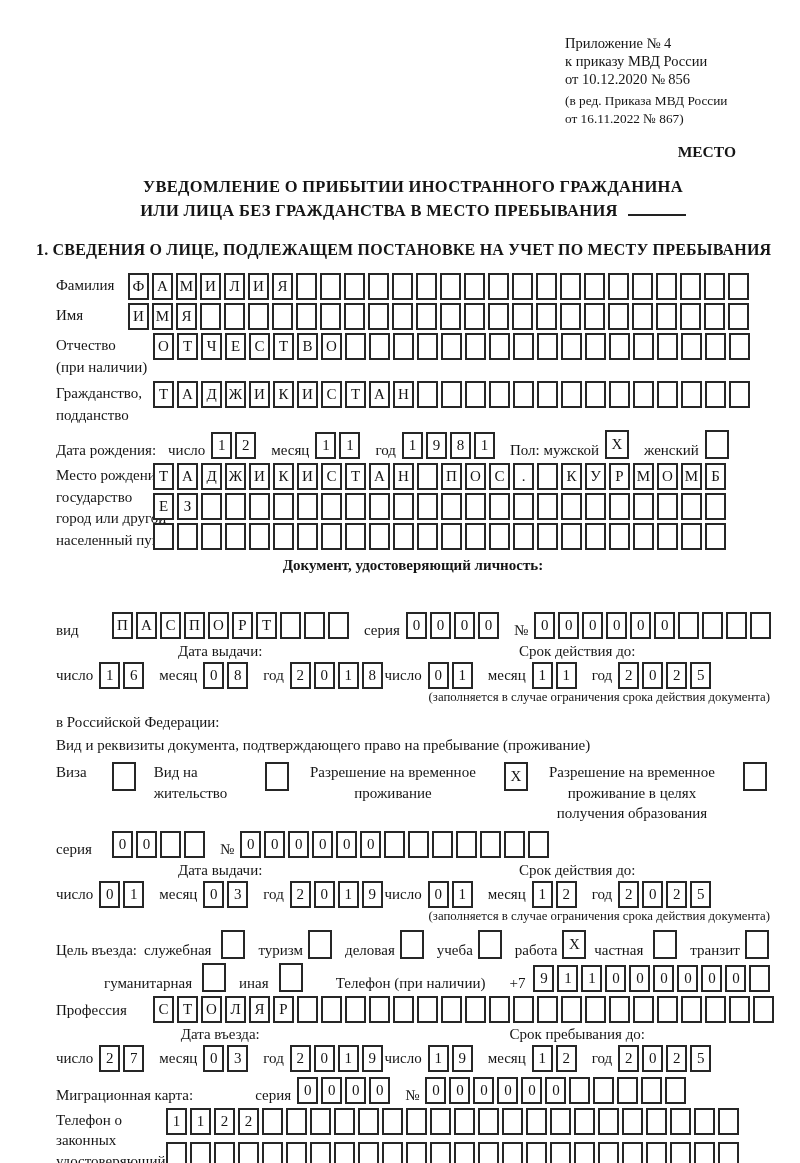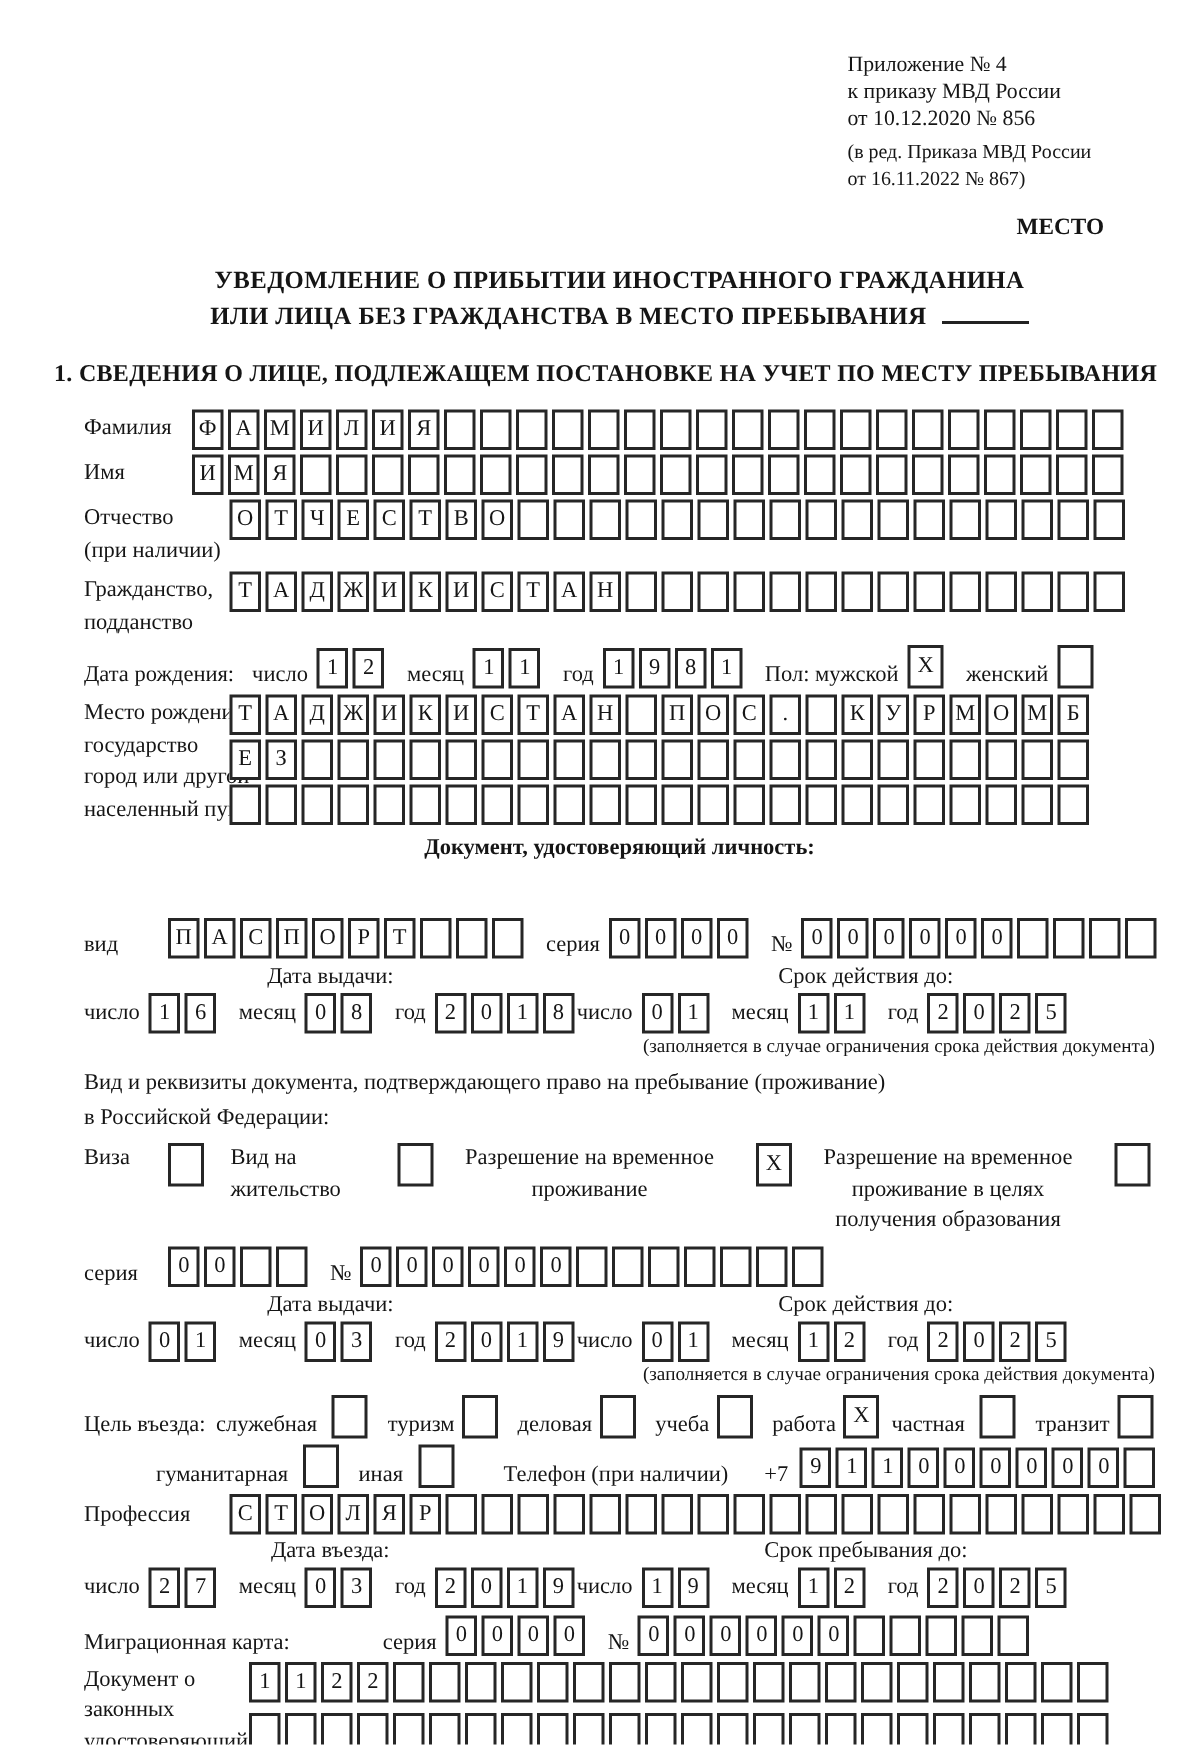--- a/index.html
+++ b/index.html
@@ -395,22 +395,22 @@
       <span class="cells">
           <span class="cell">2</span>
           <span class="cell">0</span>
           <span class="cell">2</span>
           <span class="cell">5</span>
         </span>
     </div>
   </div>
   <div class="note">(заполняется в случае ограничения срока действия документа)</div>
 
+  <div class="para">в Российской Федерации:</div>
   <div class="para">Вид и реквизиты документа, подтверждающего право на пребывание (проживание)</div>
-  <div class="para">в Российской Федерации:</div>
 
   <div class="optrow">
     <div class="opt">
       <span class="otxt">Виза</span>
       <span class="cells chk">
           <span class="cell"></span>
         </span>
     </div>
     <div class="opt">
       <span class="otxt">Вид на жительство</span>
@@ -658,21 +658,21 @@
         <span class="cell"></span>
         <span class="cell"></span>
         <span class="cell"></span>
         <span class="cell"></span>
         <span class="cell"></span>
       </span>
   </div>
 
   <div class="row" style="margin-top:4px;">
     <div class="lw4">
-      <div>Документ о</div>
+      <div>Телефон о</div>
       <div>законных</div>
       <div>удостоверяющий</div>
       <div>(родителях,</div>
       <div>усыновителях,</div>
 
     </div>
     <div class="stack">
       <div class="cells" style="margin-bottom:7px;">
           <span class="cell">1</span>
           <span class="cell">1</span>

